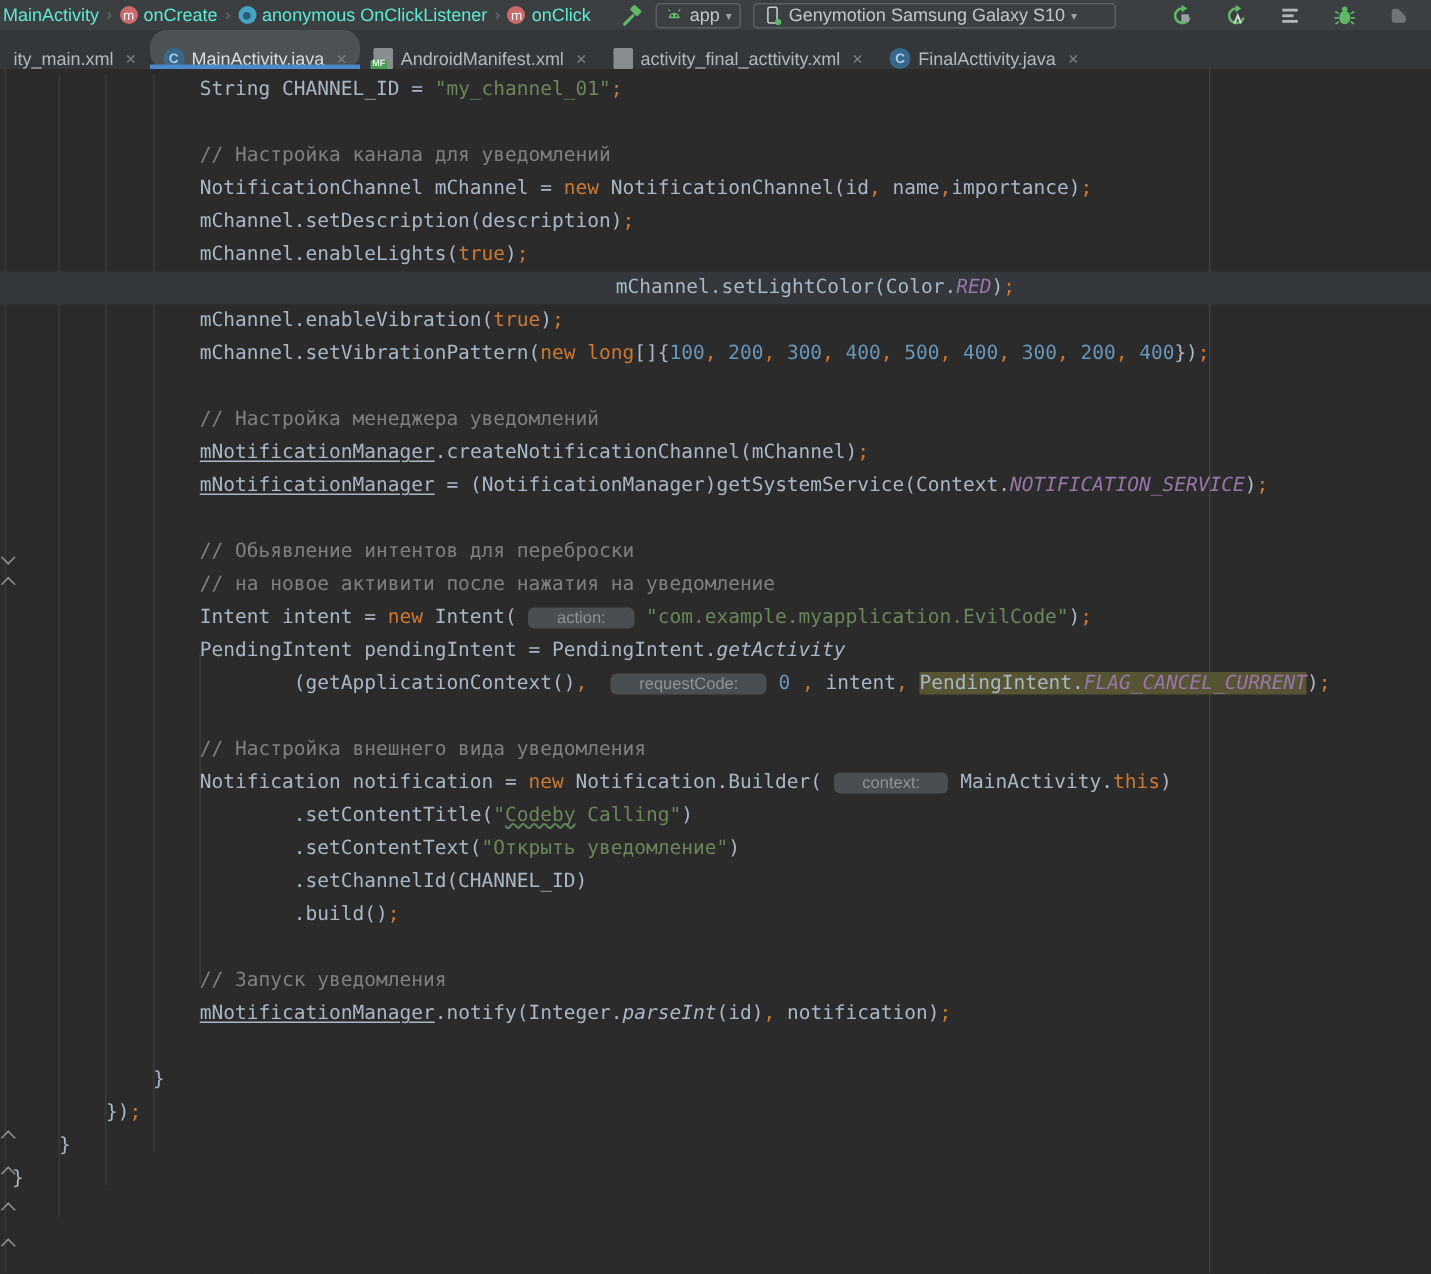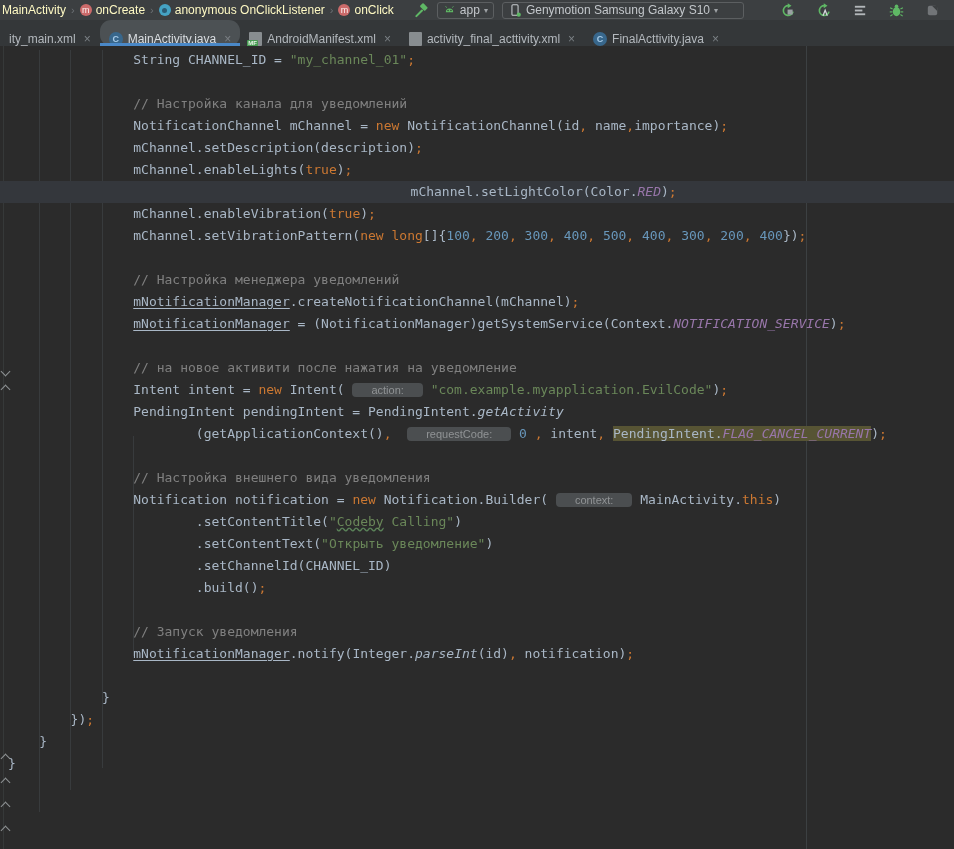--- a/index.html
+++ b/index.html
@@ -3,21 +3,21 @@
 <meta charset="utf-8">
 <style>
   * { box-sizing: border-box; margin: 0; padding: 0; }
   html,body { width: 954px; height: 849px; overflow: hidden; background:#2b2b2b; }
   #app { position:relative; width:954px; height:849px; font-family:"Liberation Sans", sans-serif; }
 
   
   #toolbar { position:absolute; top:0; left:0; right:0; height:20px; background:#3c3f41;
              display:flex; align-items:center; padding:0 4px 0 2px; }
   #breadcrumbs { display:flex; align-items:center; height:20px; flex:0 0 auto; }
-  .bc-item { display:flex; align-items:center; gap:4px; color:#fef9c3; font-size:12px; cursor:default; }
+  .bc-item { display:flex; align-items:center; gap:4px; color:#5eead4; font-size:12px; cursor:default; }
   .bc-sep { color:#6b7074; font-size:11px; margin:0 5px; }
   .bc-ic { width:12px; height:12px; border-radius:50%; display:inline-flex; align-items:center;
            justify-content:center; font-size:9px; color:#fdf3f3; flex:0 0 auto; }
   .bc-ic.method { background:#cb6a6a; }
   .bc-ic.method::after { content:"m"; font-size:9px; line-height:1; }
   .bc-ic.anon { background:#45a3c4; position:relative; }
   .bc-ic.anon::after { content:""; width:5px; height:5px; border-radius:50%; background:#2b5b74; }
 
   .tb-spacer { width:16px; }
   .tb-btn { height:18px; display:flex; align-items:center; justify-content:center; padding:0 4px; cursor:pointer; }
@@ -215,20 +215,21 @@
         <div class="cl"><span>                mChannel.setDescription(description)</span><span class="k">;</span></div>
         <div class="cl"><span>                mChannel.enableLights(</span><span class="k">true</span><span>)</span><span class="k">;</span></div>
         <div class="cl hl"><span>                mChannel.setLightColor(Color.</span><span class="cst">RED</span><span>)</span><span class="k">;</span></div>
         <div class="cl"><span>                mChannel.enableVibration(</span><span class="k">true</span><span>)</span><span class="k">;</span></div>
         <div class="cl"><span>                mChannel.setVibrationPattern(</span><span class="k">new</span><span> </span><span class="k">long</span><span>[]{</span><span class="n">100</span><span class="k">,</span><span> </span><span class="n">200</span><span class="k">,</span><span> </span><span class="n">300</span><span class="k">,</span><span> </span><span class="n">400</span><span class="k">,</span><span> </span><span class="n">500</span><span class="k">,</span><span> </span><span class="n">400</span><span class="k">,</span><span> </span><span class="n">300</span><span class="k">,</span><span> </span><span class="n">200</span><span class="k">,</span><span> </span><span class="n">400</span><span>})</span><span class="k">;</span></div>
         <div class="cl"></div>
         <div class="cl"><span class="c">                // Настройка менеджера уведомлений</span></div>
         <div class="cl"><span>                </span><span class="f">mNotificationManager</span><span>.createNotificationChannel(mChannel)</span><span class="k">;</span></div>
         <div class="cl"><span>                </span><span class="f">mNotificationManager</span><span> = (NotificationManager)getSystemService(Context.</span><span class="cst">NOTIFICATION_SERVICE</span><span>)</span><span class="k">;</span></div>
         <div class="cl"></div>
+        <div class="cl"><span class="c">                // Обьявление интентов для переброски</span></div>
         <div class="cl"><span class="c">                // на новое активити после нажатия на уведомление</span></div>
         <div class="cl"><span>                Intent intent = </span><span class="k">new</span><span> Intent( </span><span class="h">action:</span><span> </span><span class="s">"com.example.myapplication.EvilCode"</span><span>)</span><span class="k">;</span></div>
         <div class="cl"><span>                PendingIntent pendingIntent = PendingIntent.</span><span class="im">getActivity</span></div>
         <div class="cl"><span>                        (getApplicationContext()</span><span class="k">,</span><span>  </span><span class="h">requestCode:</span><span> </span><span class="n">0</span><span> </span><span class="k">,</span><span> intent</span><span class="k">,</span><span> </span><span class="sel">PendingIntent.</span><span class="cst sel">FLAG_CANCEL_CURRENT</span><span>)</span><span class="k">;</span></div>
         <div class="cl"></div>
         <div class="cl"><span class="c">                // Настройка внешнего вида уведомления</span></div>
         <div class="cl"><span>                Notification notification = </span><span class="k">new</span><span> Notification.Builder( </span><span class="h">context:</span><span> MainActivity.</span><span class="k">this</span><span>)</span></div>
         <div class="cl"><span>                        .setContentTitle(</span><span class="s">"</span><span class="s typo">Codeby</span><span class="s"> Calling"</span><span>)</span></div>
         <div class="cl"><span>                        .setContentText(</span><span class="s">"Открыть уведомление"</span><span>)</span></div>
         <div class="cl"><span>                        .setChannelId(CHANNEL_ID)</span></div>

